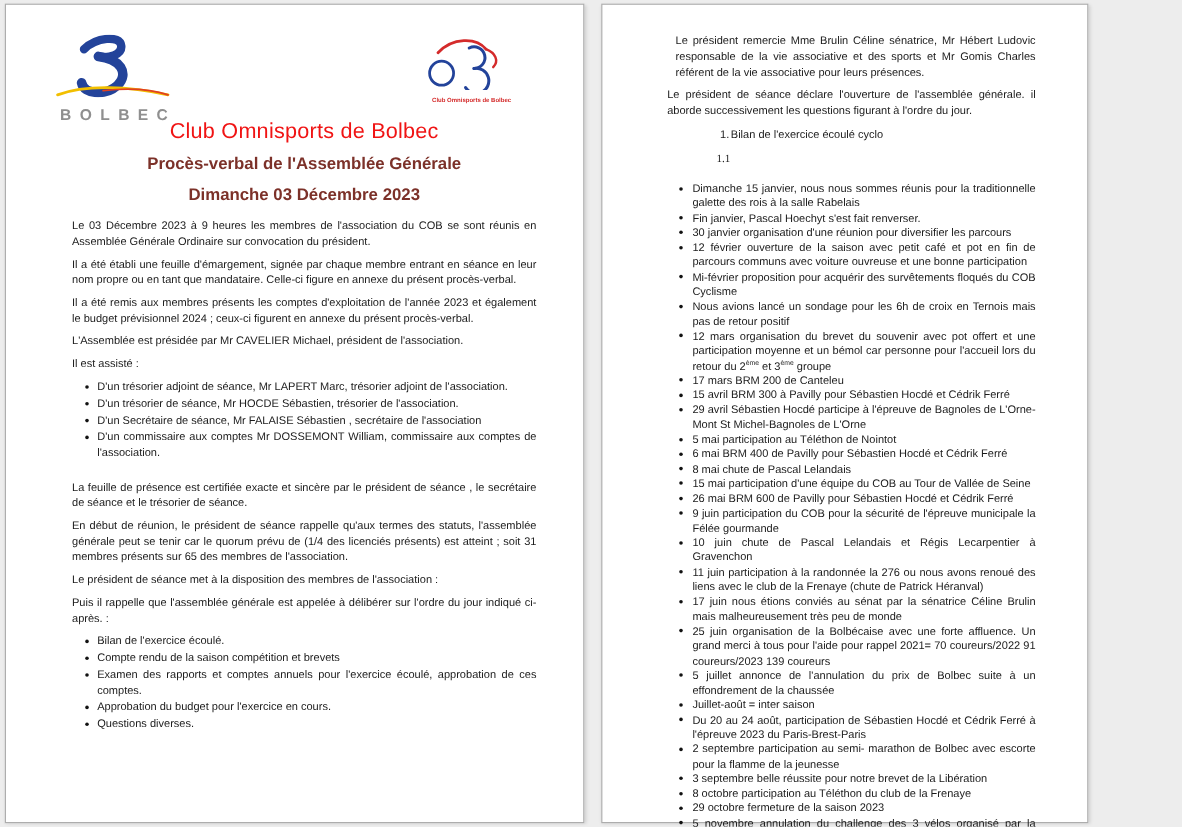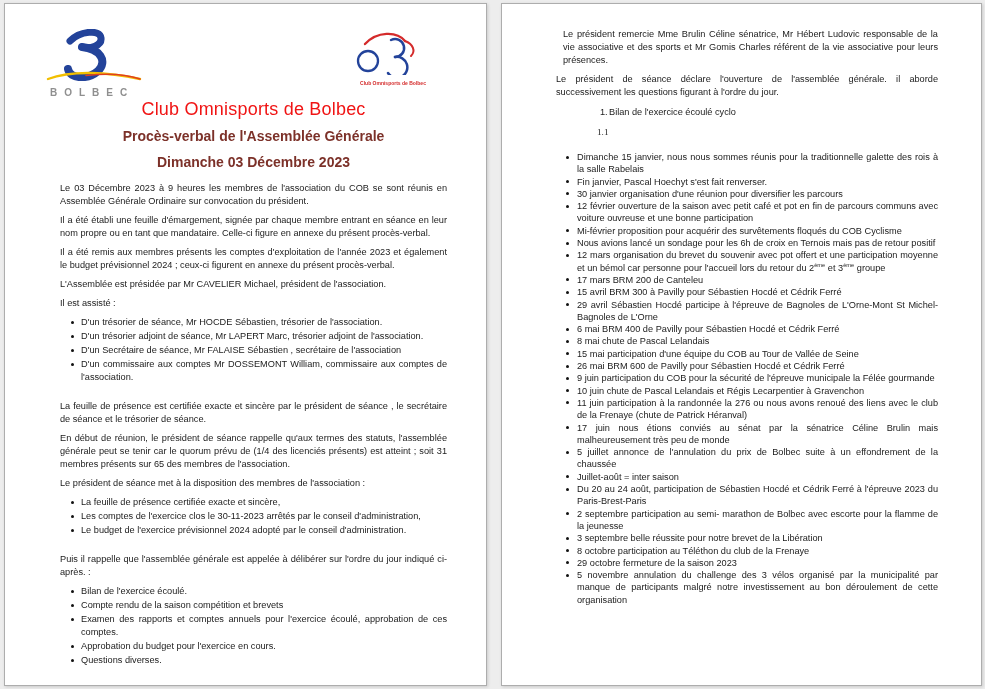--- a/index.html
+++ b/index.html
@@ -24,27 +24,27 @@
   }
   .viewer{position:relative;width:985px;height:689px;}
   .page{
     position:absolute;top:3px;height:683px;
     background:var(--c-page);
     border:1px solid var(--c-border);
     box-sizing:border-box;
     box-shadow:1px 1px 3px rgba(0,0,0,.15);
   }
   .page-1{left:4px;width:483px;padding:25px 39px 0 55px;}
-  .page-2{left:501px;width:481px;padding:24px 43px 0 54px;}
+  .page-2{left:501px;width:406px;padding:24px 43px 0 54px;}
 
   
   .logos{display:flex;justify-content:space-between;align-items:flex-start;height:64px;margin:0 0 6px;}
   .logo-bolbec{margin-left:-16px;width:104px;text-align:left;}
   .logo-bolbec .wordmark{
-    font-size:10px;font-weight:bold;color:var(--c-logo_gray);
+    font-size:13px;font-weight:bold;color:var(--c-logo_gray);
     letter-spacing:7px;margin:2px 0 0 6px;white-space:nowrap;
   }
   .logo-cob{width:86px;margin-right:11px;text-align:center;}
   .logo-cob .wordmark{
     font-size:5px;font-weight:bold;color:var(--c-cob_red);
     margin-top:1px;white-space:nowrap;
   }
 
   
   h1.doc-title{
@@ -112,33 +112,28 @@
     <h2 class="doc-subtitle">Procès-verbal de l'Assemblée Générale</h2>
     <h3 class="doc-date">Dimanche 03 Décembre 2023</h3>
 
     <div class="content" id="page1-content">
         <p class="para">Le 03 Décembre 2023 à 9 heures les membres de l'association du COB se sont réunis en Assemblée Générale Ordinaire sur convocation du président.</p>
         <p class="para">Il a été établi une feuille d'émargement, signée par chaque membre entrant en séance en leur nom propre ou en tant que mandataire. Celle-ci figure en annexe du présent procès-verbal.</p>
         <p class="para">Il a été remis aux membres présents les comptes d'exploitation de l'année 2023 et également le budget prévisionnel 2024 ; ceux-ci figurent en annexe du présent procès-verbal.</p>
         <p class="para">L'Assemblée est présidée par Mr CAVELIER Michael, président de l'association.</p>
         <p class="para">Il est assisté :</p>
         <ul class="blist">
+          <li>D'un trésorier adjoint de séance, Mr LAPERT Marc, trésorier adjoint de l'association.</li>
           <li>D'un trésorier de séance, Mr HOCDE Sébastien, trésorier de l'association.</li>
-          <li>D'un trésorier adjoint de séance, Mr LAPERT Marc, trésorier adjoint de l'association.</li>
           <li>D'un Secrétaire de séance, Mr FALAISE Sébastien , secrétaire de l'association</li>
           <li>D'un commissaire aux comptes Mr DOSSEMONT William, commissaire aux comptes de l'association.</li>
         </ul>
         <p class="para">La feuille de présence est certifiée exacte et sincère par le président de séance , le secrétaire de séance et le trésorier de séance.</p>
         <p class="para">En début de réunion, le président de séance rappelle qu'aux termes des statuts, l'assemblée générale peut  se tenir car le quorum prévu de (1/4 des licenciés présents) est atteint ; soit 31 membres présents sur 65 des membres de l'association.</p>
         <p class="para">Le président de séance met à la disposition des membres de l'association :</p>
-        <ul class="blist">
-          <li>La feuille de présence certifiée exacte et sincère,</li>
-          <li>Les comptes de l'exercice clos le 30-11-2023 arrêtés par le conseil d'administration,</li>
-          <li>Le budget de l'exercice prévisionnel 2024 adopté par le conseil d'administration.</li>
-        </ul>
         <p class="para">Puis il rappelle que l'assemblée générale est appelée à délibérer sur l'ordre du jour indiqué ci-après. :</p>
         <ul class="blist">
           <li>Bilan de l'exercice écoulé.</li>
           <li>Compte rendu de la saison compétition et brevets</li>
           <li>Examen des rapports et comptes annuels pour l'exercice écoulé, approbation de ces comptes.</li>
           <li>Approbation du budget pour l'exercice en cours.</li>
           <li>Questions diverses.</li>
         </ul>
       </div>
   </div>
@@ -153,28 +148,30 @@
           <li>Dimanche 15 janvier, nous nous sommes réunis pour la traditionnelle galette des rois à la salle Rabelais</li>
           <li>Fin janvier, Pascal Hoechyt s'est fait renverser.</li>
           <li>30 janvier organisation d'une réunion pour diversifier les parcours</li>
           <li>12 février ouverture de la saison avec petit café et pot en fin de parcours communs avec voiture ouvreuse et une bonne participation</li>
           <li>Mi-février proposition pour acquérir des survêtements floqués du COB Cyclisme</li>
           <li>Nous avions lancé un sondage pour les 6h de croix en Ternois mais pas de retour positif</li>
           <li>12 mars organisation du brevet du souvenir avec pot offert et une participation moyenne et un bémol car personne pour l'accueil lors du retour du 2<sup>ème</sup> et 3<sup>ème</sup> groupe</li>
           <li>17 mars BRM 200 de Canteleu</li>
           <li>15 avril BRM 300 à Pavilly pour Sébastien Hocdé et Cédrik Ferré</li>
           <li>29 avril Sébastien Hocdé participe à l'épreuve de Bagnoles de L'Orne-Mont St Michel-Bagnoles de L'Orne</li>
+          <li>5 mai participation au Téléthon de Nointot</li>
           <li>6 mai BRM 400 de Pavilly pour Sébastien Hocdé et Cédrik Ferré</li>
           <li>8 mai chute de Pascal Lelandais</li>
           <li>15 mai participation d'une équipe du COB au Tour de Vallée de Seine</li>
           <li>26 mai BRM 600 de Pavilly pour Sébastien Hocdé et Cédrik Ferré</li>
           <li>9 juin participation du COB pour la sécurité de l'épreuve municipale la Félée gourmande</li>
           <li>10 juin chute de Pascal Lelandais et Régis Lecarpentier à Gravenchon</li>
           <li>11 juin participation à la randonnée la 276 ou nous avons renoué des liens avec le club de la Frenaye (chute de Patrick Héranval)</li>
           <li>17 juin nous étions conviés au sénat par la sénatrice Céline Brulin mais malheureusement très peu de monde</li>
+          <li>25 juin organisation de la Bolbécaise avec une forte affluence. Un grand merci à tous pour l'aide pour rappel 2021= 70 coureurs/2022 91 coureurs/2023 139 coureurs</li>
           <li>5 juillet annonce de l'annulation du prix de Bolbec suite à un effondrement de la chaussée</li>
           <li>Juillet-août = inter saison</li>
           <li>Du 20 au 24 août, participation de Sébastien Hocdé et Cédrik Ferré à l'épreuve 2023 du Paris-Brest-Paris</li>
           <li>2 septembre participation au semi- marathon de Bolbec avec escorte pour la flamme de la jeunesse</li>
           <li>3 septembre belle réussite pour notre brevet de la Libération</li>
           <li>8 octobre participation au Téléthon du club de la Frenaye</li>
           <li>29 octobre fermeture de la saison 2023</li>
           <li>5 novembre annulation du challenge des 3 vélos organisé par la municipalité par manque de participants malgré notre investissement au bon déroulement de cette organisation</li>
         </ul>
       </div>

